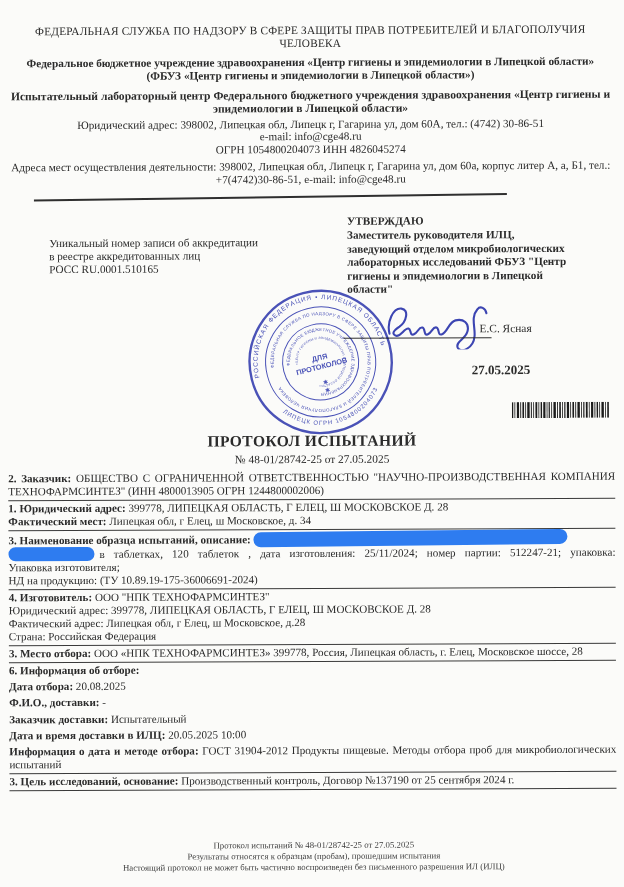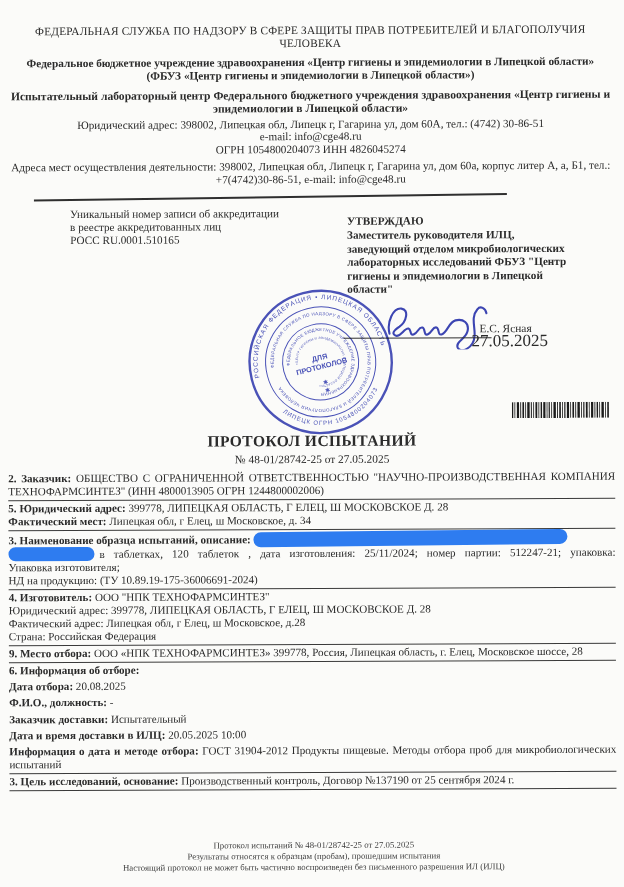--- a/index.html
+++ b/index.html
@@ -17,27 +17,27 @@
   .hdr{position:absolute;top:24px;left:12px;width:600px;text-align:center;}
   .hdr-service{font-size:11.3px;line-height:12.8px;letter-spacing:.2px;}
   .hdr-org{font-size:11.3px;line-height:13.2px;font-weight:bold;margin-top:6px;}
   .hdr-lab{font-size:11.6px;line-height:13.4px;font-weight:bold;margin-top:7px;}
   .hdr-addr{font-size:11.2px;line-height:12.6px;margin-top:2px;}
   .hdr-mail,.hdr-ogrn{font-size:11.2px;line-height:12.6px;}
   .hdr-places{font-size:11.2px;line-height:13px;margin-top:4px;}
   .hdr-rule{position:absolute;top:196px;left:35px;width:473px;height:0;border-top:2px solid #2f2f2f;transform:rotate(-0.55deg);}
 
   
-  .accr{position:absolute;top:207px;left:50px;width:260px;font-size:11.2px;line-height:13.2px;margin-left:21px;}
+  .accr{position:absolute;top:236px;left:50px;width:260px;font-size:11.2px;line-height:13.2px;}
   .appr{position:absolute;top:215px;left:348px;width:252px;font-size:11.2px;line-height:13.4px;font-weight:bold;}
   .appr-title{margin-bottom:1px;}
   .sig-scribble{position:absolute;top:298px;left:382px;width:118px;height:52px;}
   .sig-line{position:absolute;top:338px;left:344px;width:148px;border-top:1.2px solid #2f2f2f;}
   .sig-name{position:absolute;top:323px;left:480px;font-size:11.4px;font-weight:normal;}
-  .sig-date{position:absolute;top:332px;left:472px;font-size:17px;}
+  .sig-date{position:absolute;top:363px;left:472px;font-size:13px;font-weight:bold;}
 
   
   .stamp{position:absolute;top:287px;left:246px;width:150px;height:150px;transform:rotate(-14deg);opacity:.93;mix-blend-mode:multiply;}
   .stamp svg{width:150px;height:150px;}
   .stamp text{font-family:"Liberation Sans","DejaVu Sans",sans-serif;fill:#3c45b2;}
 
   
   .barcode{position:absolute;top:403px;left:512px;width:98px;height:16px;}
 
   
@@ -179,21 +179,21 @@
   </div>
 
   <div class="secs">
 
     <div class="sec just">
       <span class="lbl">2. Заказчик:</span>
       <span>ОБЩЕСТВО С ОГРАНИЧЕННОЙ ОТВЕТСТВЕННОСТЬЮ "НАУЧНО-ПРОИЗВОДСТВЕННАЯ КОМПАНИЯ ТЕХНОФАРМСИНТЕЗ" (ИНН 4800013905 ОГРН 1244800002006)</span>
     </div>
 
     <div class="sec">
-      <div><span class="lbl">5. Юридический адрес:</span>
+      <div><span class="lbl">1. Юридический адрес:</span>
         <span>399778, ЛИПЕЦКАЯ ОБЛАСТЬ, Г ЕЛЕЦ, Ш МОСКОВСКОЕ Д. 28</span></div>
       <div><span class="lbl">Фактический мест:</span>
         <span>Липецкая обл, г Елец, ш Московское, д. 34</span></div>
     </div>
 
     <div class="sec">
       <div>
         <span class="lbl">3. Наименование образца испытаний, описание:</span>
         <span class="redact b1"></span>
       </div>
@@ -206,29 +206,29 @@
 
     <div class="sec">
       <div><span class="lbl">4. Изготовитель:</span>
         <span>ООО "НПК ТЕХНОФАРМСИНТЕЗ"</span></div>
       <div>Юридический адрес: 399778, ЛИПЕЦКАЯ ОБЛАСТЬ, Г ЕЛЕЦ, Ш МОСКОВСКОЕ Д. 28</div>
       <div>Фактический адрес: Липецкая обл, г Елец, ш Московское, д.28</div>
       <div>Страна: Российская Федерация</div>
     </div>
 
     <div class="sec just">
-      <span class="lbl">9. Место отбора:</span>
+      <span class="lbl">3. Место отбора:</span>
       <span>ООО «НПК ТЕХНОФАРМСИНТЕЗ» 399778, Россия, Липецкая область, г. Елец, Московское шоссе, 28</span>
     </div>
 
     <div class="sec">
       <div class="lbl">6. Информация об отборе:</div>
       <div class="s6row"><span class="lbl">Дата отбора:</span>
         <span>20.08.2025</span></div>
-      <div class="s6row"><span class="lbl">Ф.И.О., должность:</span>
+      <div class="s6row"><span class="lbl">Ф.И.О., доставки:</span>
         <span>-</span></div>
       <div class="s6row"><span class="lbl">Заказчик доставки:</span>
         <span>Испытательный</span></div>
       <div class="s6row"><span class="lbl">Дата и время доставки в ИЛЦ:</span>
         <span>20.05.2025 10:00</span></div>
       <div class="s6row just"><span class="lbl">Информация о дата и методе отбора:</span>
         <span>ГОСТ 31904-2012 Продукты пищевые. Методы отбора проб для микробиологических испытаний</span></div>
     </div>
 
     <div class="sec">

